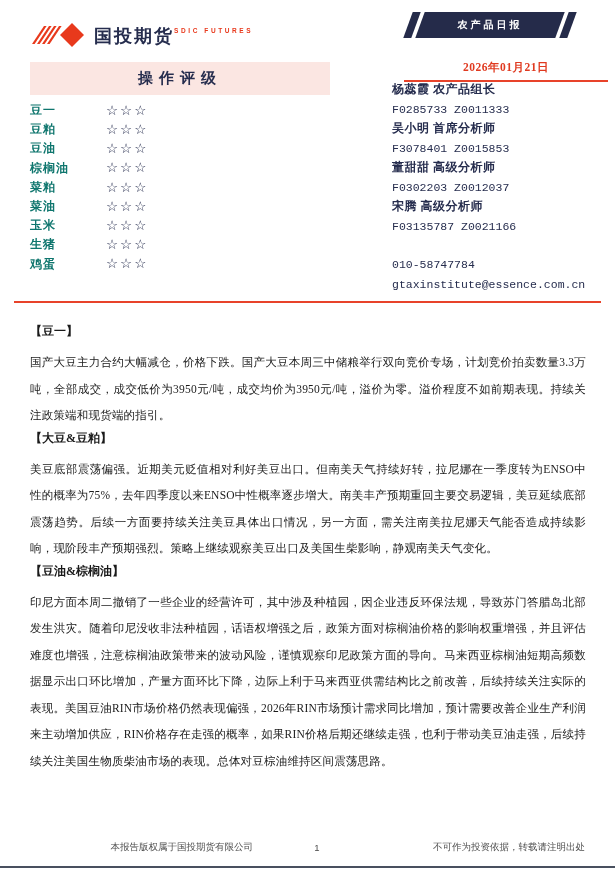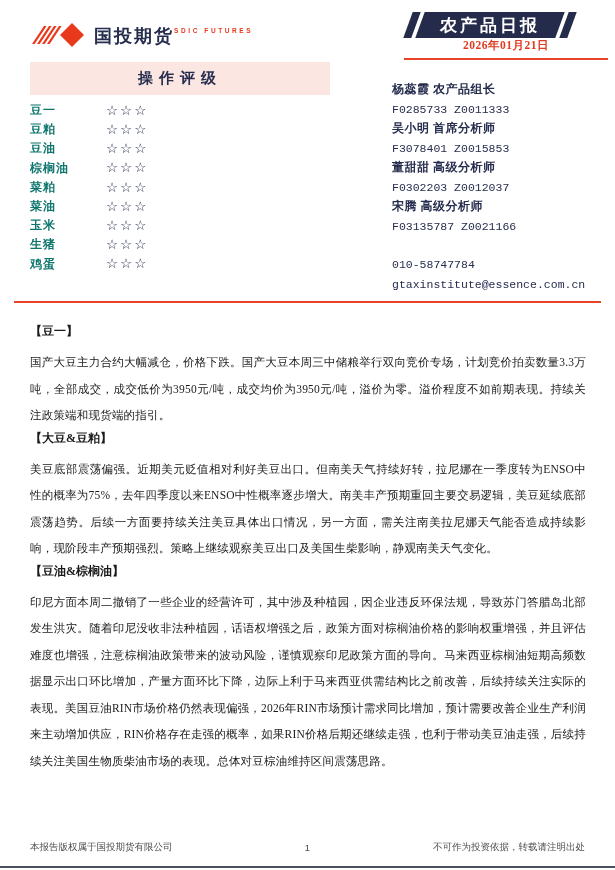--- a/index.html
+++ b/index.html
@@ -25,24 +25,24 @@
 
   
   .banner { position:absolute; left:404px; top:12px; width:172px; height:26px; }
   .banner .piece { position:absolute; top:0; height:26px; background:#252b4a; transform:skewX(-20deg); }
   .banner .piece-left  { left:4px;  width:8px; }
   .banner .piece-main  { left:16px; width:140px; }
   .banner .piece-right { left:160px; width:8px; }
   .banner-title {
     position:absolute; left:16px; top:0; width:140px; height:26px;
     display:flex; align-items:center; justify-content:center;
-    color:#ffffff; font-size:17px; font-weight:bold; letter-spacing:3px;
+    color:#ffffff; font-size:10px; font-weight:bold; letter-spacing:3px;
   }
   .date-block {
-    position:absolute; left:404px; top:38px; width:204px;
+    position:absolute; left:404px; top:60px; width:204px;
     text-align:center; color:#e03a20; font-size:11.5px; font-weight:bold;
     padding-bottom:5px; border-bottom:2px solid #e8432a; letter-spacing:0.5px;
   }
 
   
   .ratings-header {
     position:absolute; left:30px; top:62px; width:300px; height:33px;
     background:#fbe6e2; display:flex; align-items:center; justify-content:center;
     color:#262d4e; font-size:15px; font-weight:bold; letter-spacing:6px;
   }
@@ -74,21 +74,21 @@
     text-align:justify; letter-spacing:0.2px;
   }
   .section + .section { }
 
   
   .footer {
     position:absolute; left:30px; top:841px; width:555px;
     display:flex; align-items:center;
     font-family:"Liberation Sans", sans-serif; font-size:9.5px; color:#4d4d4d;
   }
-  .footer-left  { flex:1; text-align:left; }
+  .footer-left  { flex:1; text-align:center;margin-left:19px; }
   .footer-page  { flex:0 0 auto; text-align:center; }
   .footer-right { flex:1; text-align:right; }
   .bottom-edge { position:absolute; left:0; top:866px; width:615px; height:2px; background:#49505f; }
 </style>
 </head>
 <body>
 
 <div class="page">
 
   <div class="logo">

